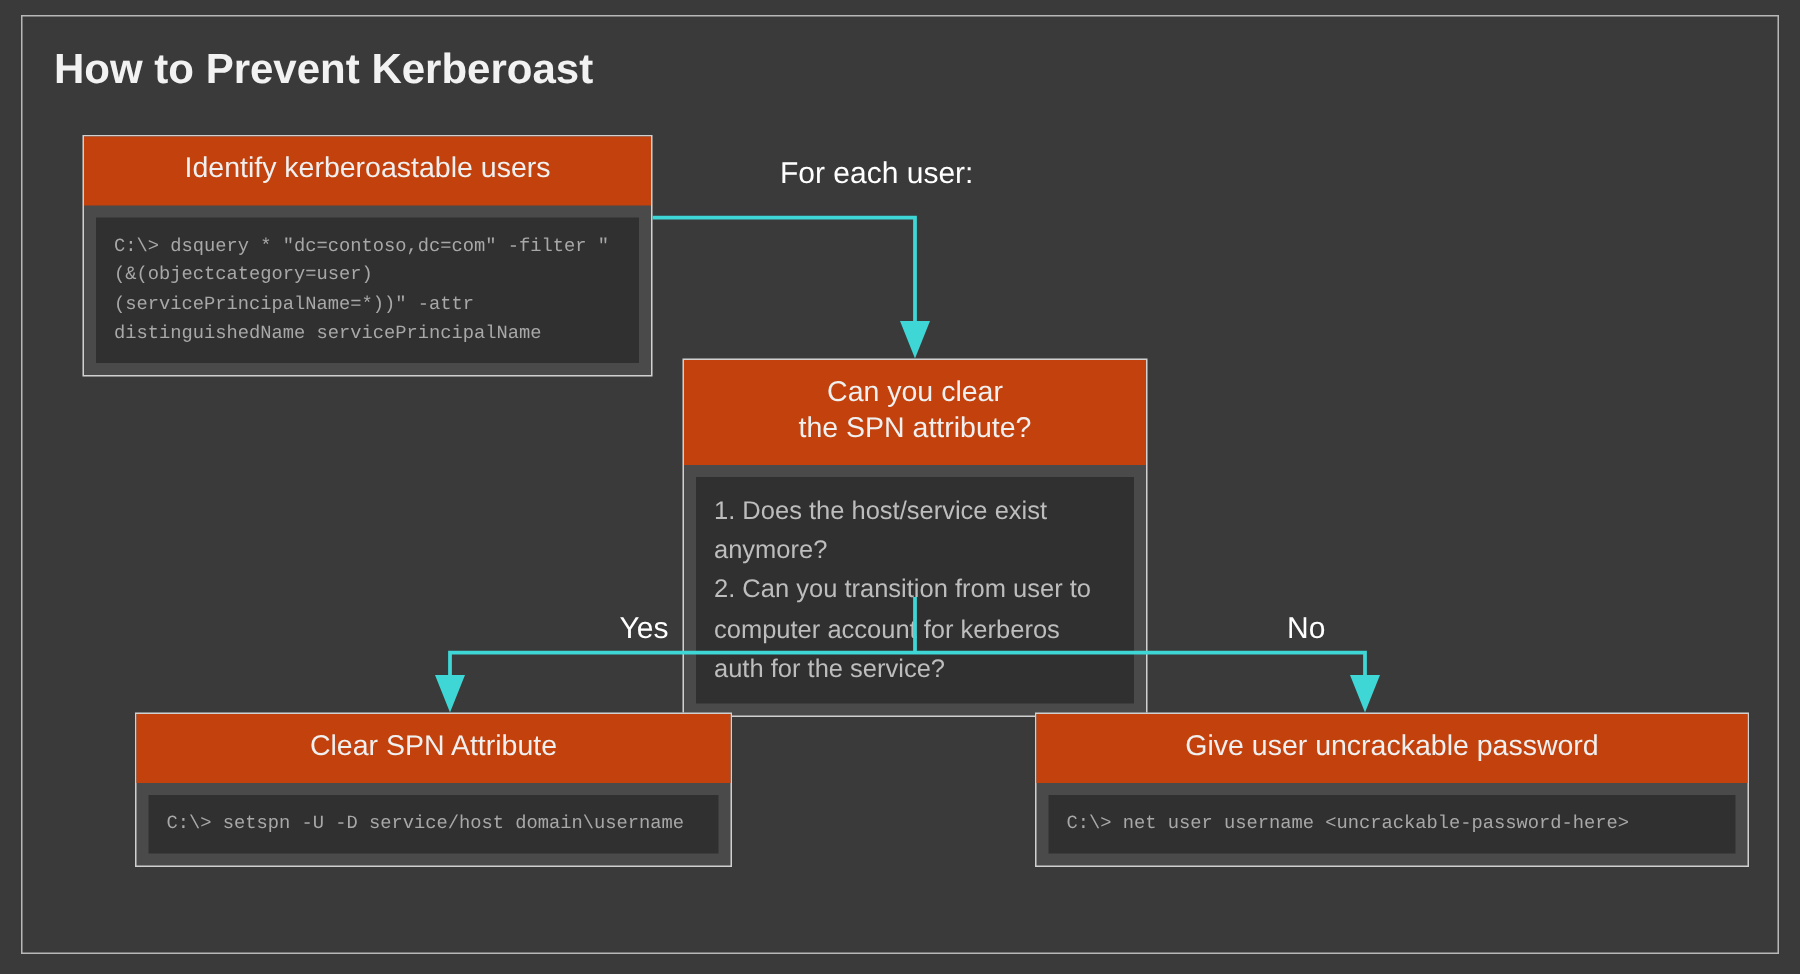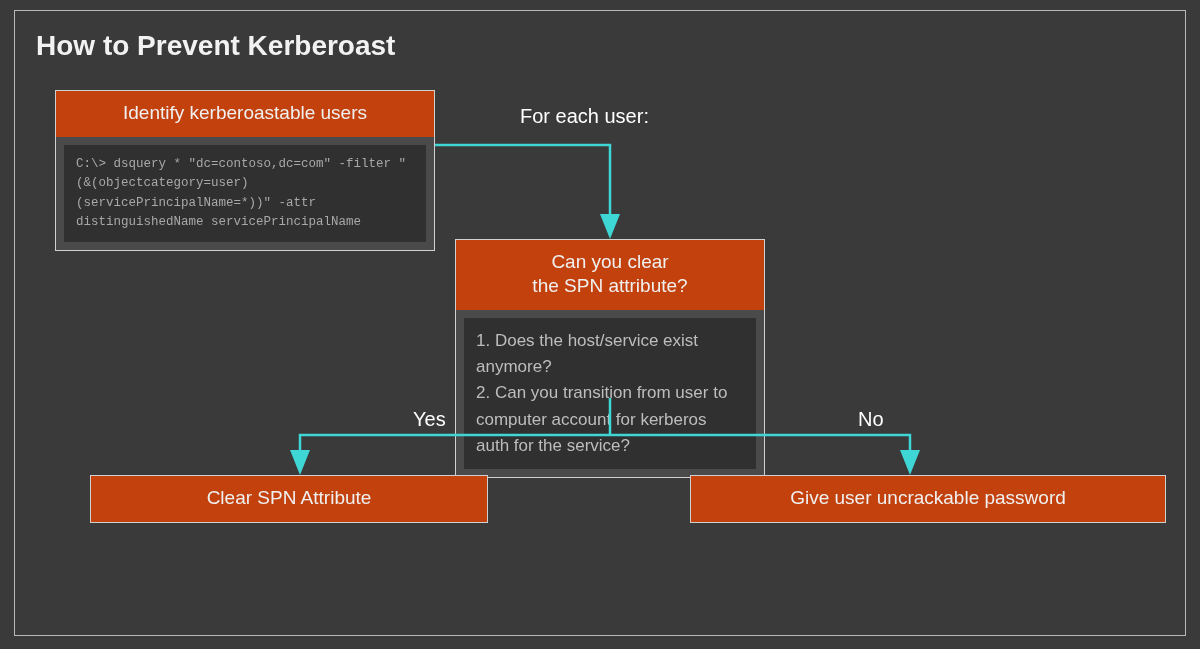--- a/index.html
+++ b/index.html
@@ -80,24 +80,26 @@
   <div class="node-header">
     <div>Can you clear</div>
     <div>the SPN attribute?</div>
   </div>
   <div class="node-body" style="white-space:pre-line;">1. Does the host/service exist anymore?
 2. Can you transition from user to computer account for kerberos auth for the service?</div>
 </div>
 
 <div class="node" style="left:90px; top:475px; width:398px;">
   <div class="node-header">Clear SPN Attribute</div>
+  <div class="node-body code">C:\&gt; setspn -U -D service/host domain\username</div>
 </div>
 
 <div class="node" style="left:690px; top:475px; width:476px;">
   <div class="node-header">Give user uncrackable password</div>
+  <div class="node-body code">C:\&gt; net user username &lt;uncrackable-password-here&gt;</div>
 </div>
 
 <div class="edge-label" style="left:520px; top:105px;">For each user:</div>
 <div class="edge-label" style="left:413px; top:408px;">Yes</div>
 <div class="edge-label" style="left:810px; top:408px;margin-left:48px;">No</div>
 
 <svg class="arrows">
   <defs>
     <marker id="arrowhead" markerWidth="10" markerHeight="8" refX="8" refY="4" orient="auto">
       <polygon points="0 0, 10 4, 0 8" fill="#3fd6d6"></polygon>

